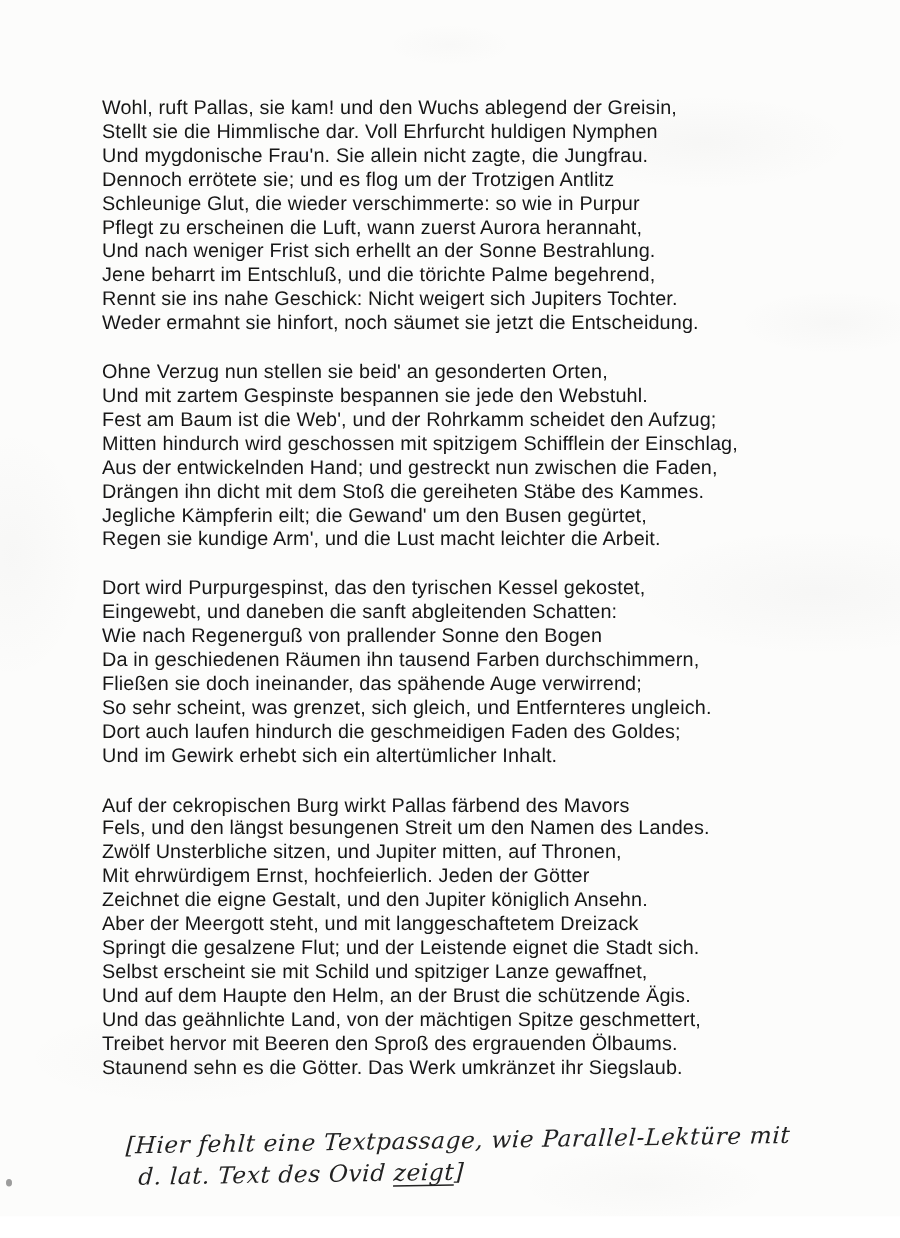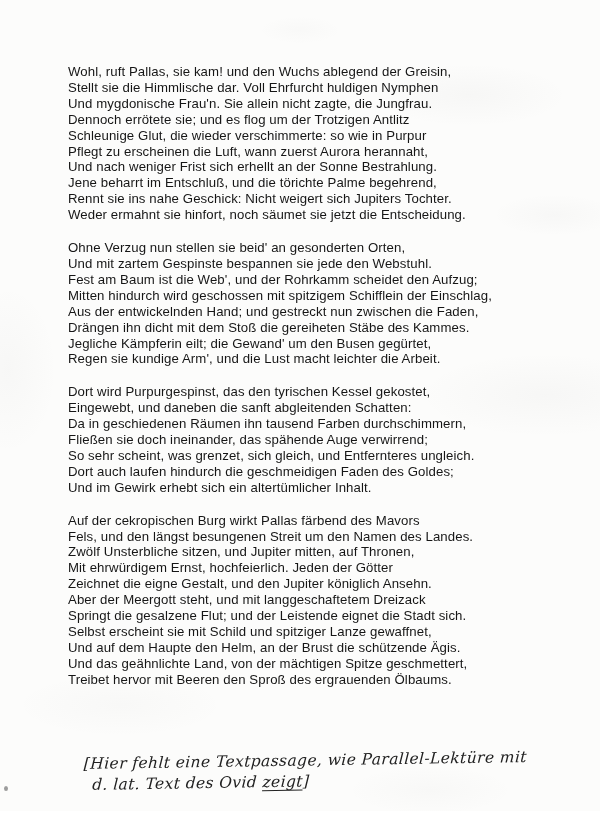--- a/index.html
+++ b/index.html
@@ -86,38 +86,40 @@
         <div class="line">Fest am Baum ist die Web', und der Rohrkamm scheidet den Aufzug;</div>
         <div class="line">Mitten hindurch wird geschossen mit spitzigem Schifflein der Einschlag,</div>
         <div class="line">Aus der entwickelnden Hand; und gestreckt nun zwischen die Faden,</div>
         <div class="line">Drängen ihn dicht mit dem Stoß die gereiheten Stäbe des Kammes.</div>
         <div class="line">Jegliche Kämpferin eilt; die Gewand' um den Busen gegürtet,</div>
         <div class="line">Regen sie kundige Arm', und die Lust macht leichter die Arbeit.</div>
       </div>
     <div class="para">
         <div class="line">Dort wird Purpurgespinst, das den tyrischen Kessel gekostet,</div>
         <div class="line">Eingewebt, und daneben die sanft abgleitenden Schatten:</div>
+        <div class="line">Wie nach Regenerguß von prallender Sonne den Bogen</div>
         <div class="line">Da in geschiedenen Räumen ihn tausend Farben durchschimmern,</div>
         <div class="line">Fließen sie doch ineinander, das spähende Auge verwirrend;</div>
         <div class="line">So sehr scheint, was grenzet, sich gleich, und Entfernteres ungleich.</div>
         <div class="line">Dort auch laufen hindurch die geschmeidigen Faden des Goldes;</div>
         <div class="line">Und im Gewirk erhebt sich ein altertümlicher Inhalt.</div>
       </div>
     <div class="para">
         <div class="line">Auf der cekropischen Burg wirkt Pallas färbend des Mavors</div>
         <div class="line">Fels, und den längst besungenen Streit um den Namen des Landes.</div>
         <div class="line">Zwölf Unsterbliche sitzen, und Jupiter mitten, auf Thronen,</div>
         <div class="line">Mit ehrwürdigem Ernst, hochfeierlich. Jeden der Götter</div>
         <div class="line">Zeichnet die eigne Gestalt, und den Jupiter königlich Ansehn.</div>
         <div class="line">Aber der Meergott steht, und mit langgeschaftetem Dreizack</div>
         <div class="line">Springt die gesalzene Flut; und der Leistende eignet die Stadt sich.</div>
         <div class="line">Selbst erscheint sie mit Schild und spitziger Lanze gewaffnet,</div>
         <div class="line">Und auf dem Haupte den Helm, an der Brust die schützende Ägis.</div>
         <div class="line">Und das geähnlichte Land, von der mächtigen Spitze geschmettert,</div>
         <div class="line">Treibet hervor mit Beeren den Sproß des ergrauenden Ölbaums.</div>
+        <div class="line">Staunend sehn es die Götter. Das Werk umkränzet ihr Siegslaub.</div>
       </div>
   </div>
 
   <div class="annotation">
     <div class="hand-line">[Hier fehlt eine Textpassage, wie Parallel-Lektüre mit</div>
     <div class="hand-line hand-line2"><span>d. lat. Text des Ovid </span><span class="underlined">zeigt</span><span>]</span></div>
   </div>
 
   <div class="smudge"></div>
 

